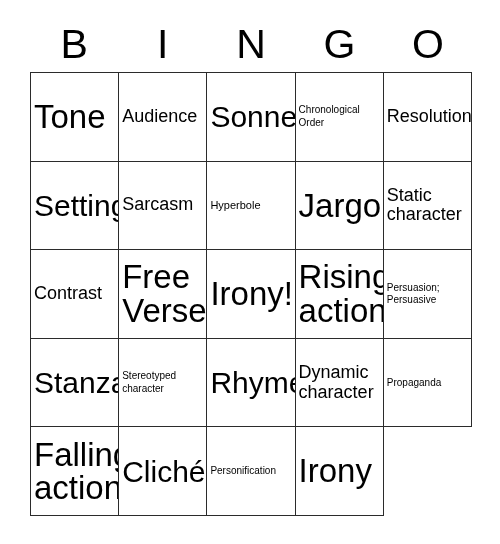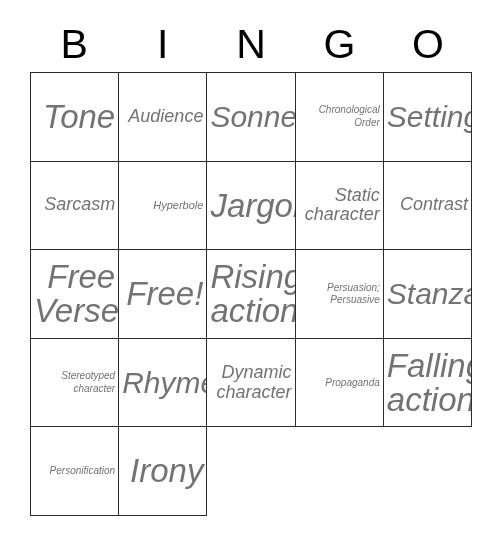--- a/index.html
+++ b/index.html
@@ -59,24 +59,23 @@
     align-items: center;
     justify-content: center;
     text-align: center;
     padding: 2px 3px;
     overflow: hidden;
     background: #ffffff;
   }
   .cell-text {
     display: block;
     width: 100%;
-    text-align: right;
+    text-align: left;
     white-space: pre-line;
-    color: #737373;
-    font-style: italic;
+    color: #000000;
   }
   
   .sz-xl .cell-text { font-size: 33px; line-height: 1.02; }
   .sz-lg .cell-text { font-size: 30px; line-height: 1.04; }
   .sz-md .cell-text { font-size: 18px; line-height: 1.1; }
   .sz-sm .cell-text { font-size: 11px; line-height: 1.15; }
   .sz-xs .cell-text { font-size: 10px; line-height: 1.2; }
   .sz-xxs .cell-text { font-size: 10px; line-height: 1.25; }
 </style>
 </head>
@@ -99,20 +98,23 @@
       <div class="cell sz-md">
         <span class="cell-text">Audience</span>
       </div>
       <div class="cell sz-lg">
         <span class="cell-text">Sonnet</span>
       </div>
       <div class="cell sz-xxs">
         <span class="cell-text">Chronological
 Order</span>
       </div>
+      <div class="cell sz-md">
+        <span class="cell-text">Resolution</span>
+      </div>
       <div class="cell sz-lg">
         <span class="cell-text">Setting</span>
       </div>
       <div class="cell sz-md">
         <span class="cell-text">Sarcasm</span>
       </div>
       <div class="cell sz-sm">
         <span class="cell-text">Hyperbole</span>
       </div>
       <div class="cell sz-xl">
@@ -123,21 +125,21 @@
 character</span>
       </div>
       <div class="cell sz-md">
         <span class="cell-text">Contrast</span>
       </div>
       <div class="cell sz-xl">
         <span class="cell-text">Free
 Verse</span>
       </div>
       <div class="cell sz-xl">
-        <span class="cell-text">Free!</span>
+        <span class="cell-text">Irony!</span>
       </div>
       <div class="cell sz-xl">
         <span class="cell-text">Rising
 action</span>
       </div>
       <div class="cell sz-xs">
         <span class="cell-text">Persuasion;
 Persuasive</span>
       </div>
       <div class="cell sz-lg">
@@ -154,20 +156,23 @@
         <span class="cell-text">Dynamic
 character</span>
       </div>
       <div class="cell sz-xs">
         <span class="cell-text">Propaganda</span>
       </div>
       <div class="cell sz-xl">
         <span class="cell-text">Falling
 action</span>
       </div>
+      <div class="cell sz-lg">
+        <span class="cell-text">Cliché</span>
+      </div>
       <div class="cell sz-xxs">
         <span class="cell-text">Personification</span>
       </div>
       <div class="cell sz-xl">
         <span class="cell-text">Irony</span>
       </div>
     </div>
 
 </div>
 

